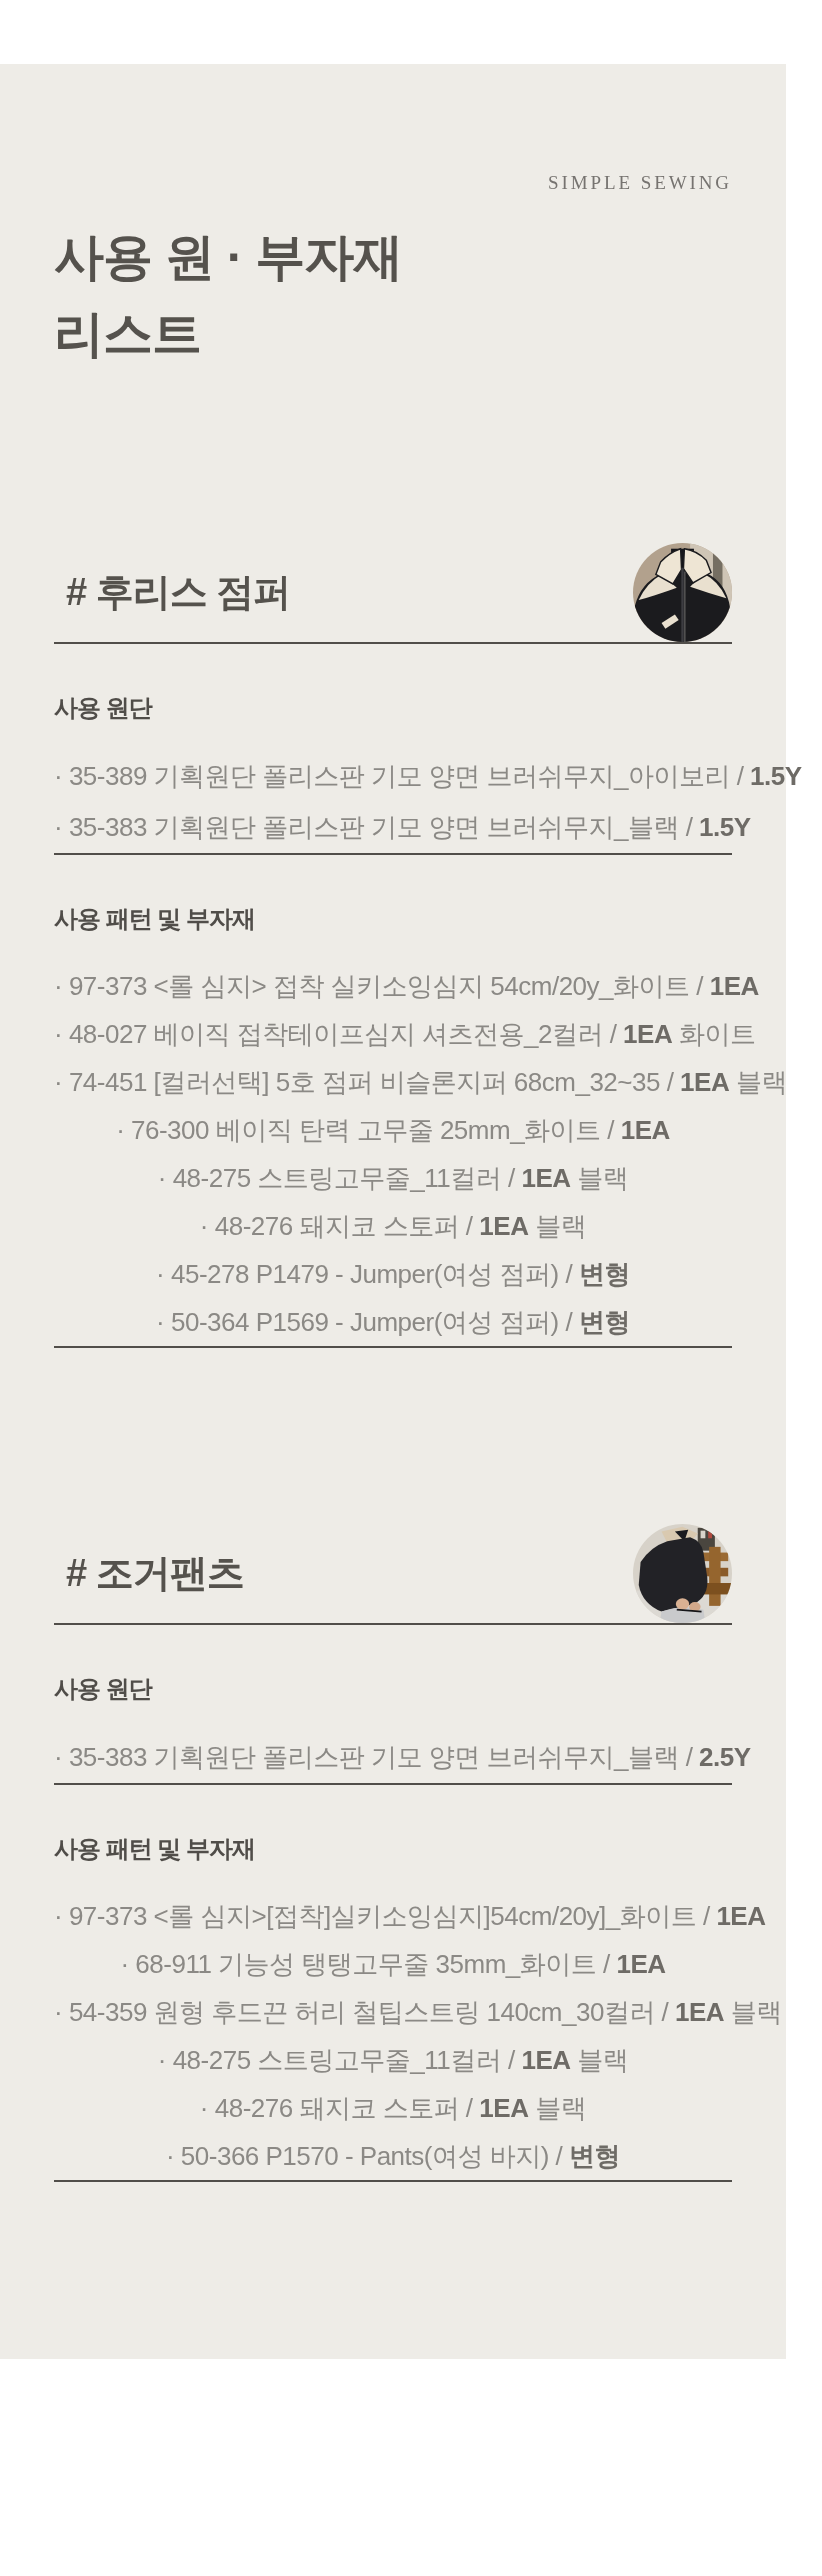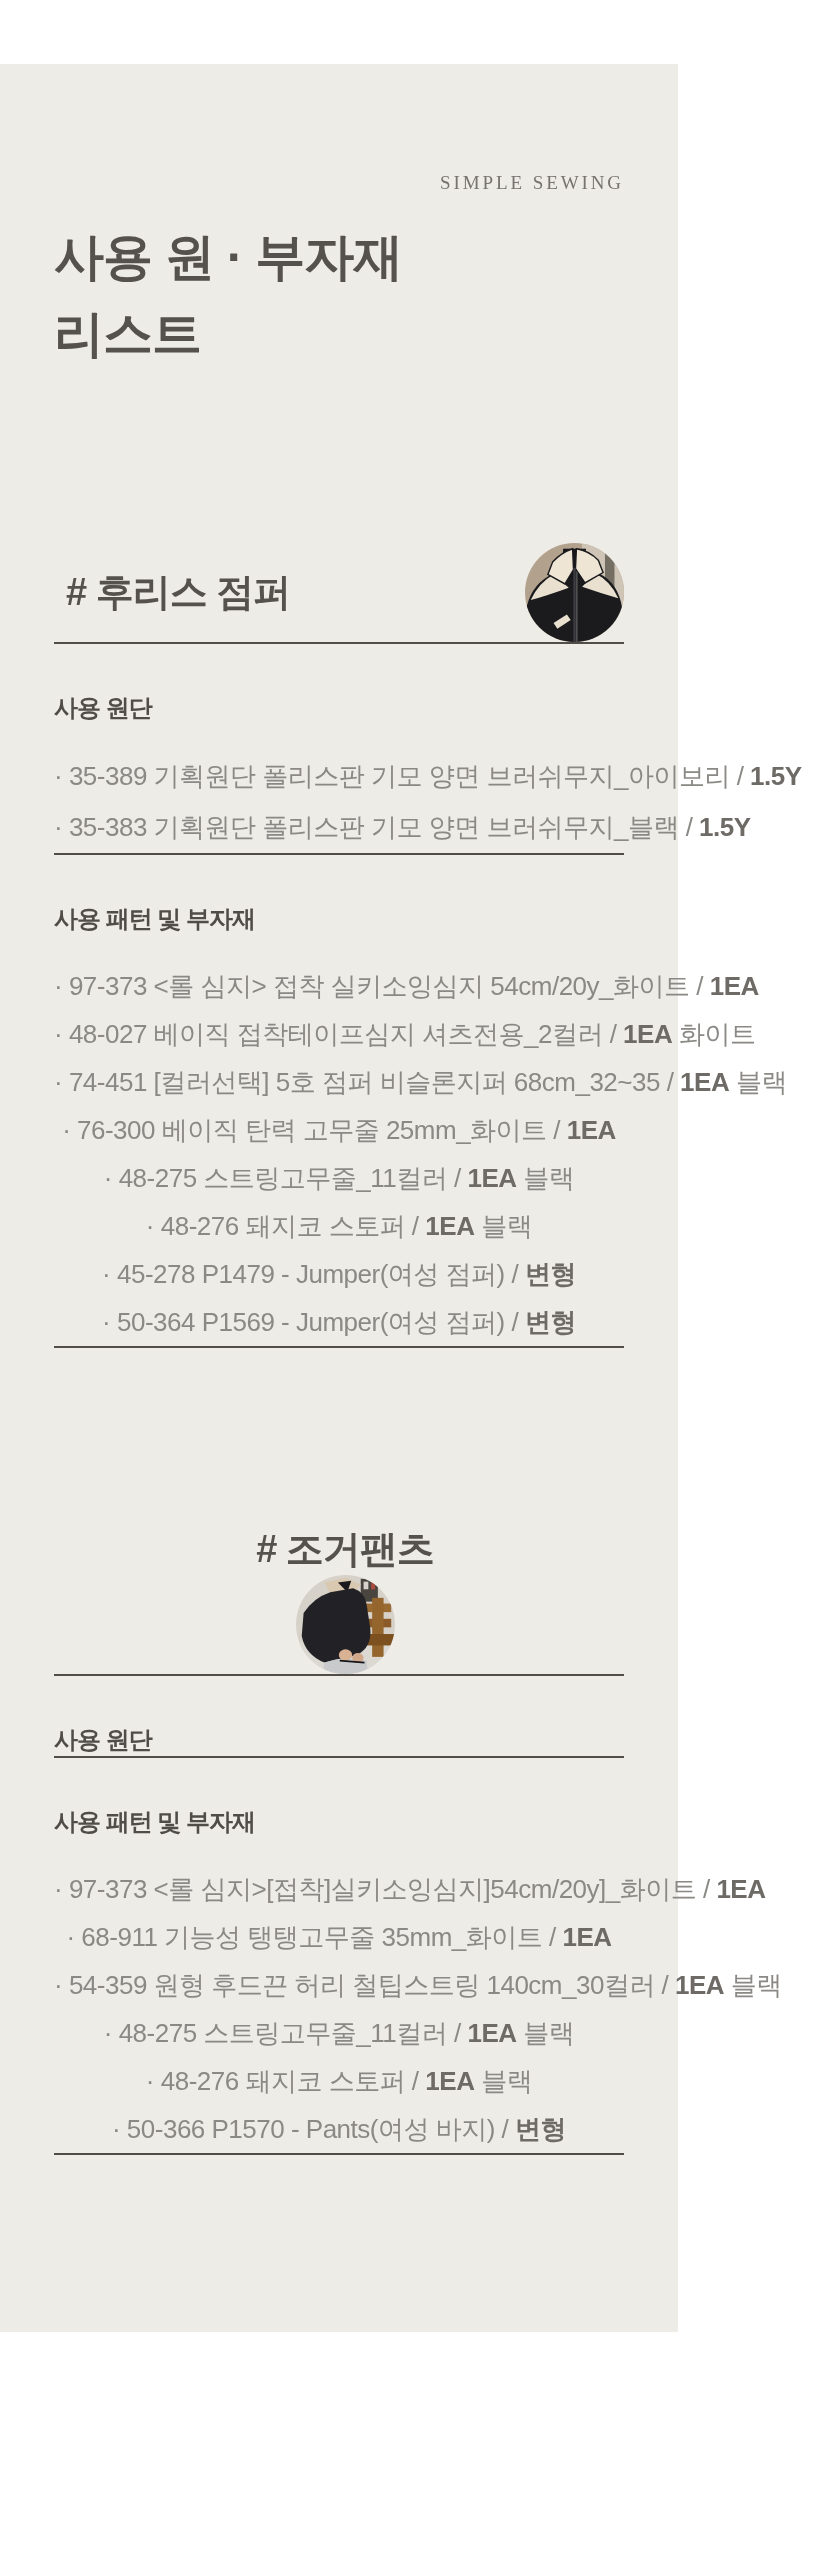--- a/index.html
+++ b/index.html
@@ -9,21 +9,21 @@
     background: #ffffff;
     font-family: "Liberation Sans", "DejaVu Sans", sans-serif;
     -webkit-font-smoothing: antialiased;
   }
   .sheet {
     display: flow-root;
     margin-top: 64px;
     background: #eeece7;
     padding: 0 54px 177px 54px;
     box-sizing: border-box;
-    width: 678px;
+    width: 786px;
   }
   .brand {
     padding-top: 108px;
     text-align: right;
     font-family: "Liberation Serif", "DejaVu Serif", serif;
     font-size: 19px;
     letter-spacing: 2.9px;
     color: #767370;
   }
   .page-title {
@@ -35,21 +35,21 @@
     line-height: 1.54;
     letter-spacing: -1px;
   }
   .section-head {
     display: flex;
     justify-content: space-between;
     align-items: center;
     margin-left: 12px;
   }
   .section-head.first { margin-top: 170px; }
-  .section-head.second { margin-top: 176px; flex-direction: column; }
+  .section-head.second { margin-top: 176px; }
   .section-heading {
     font-size: 38px;
     font-weight: 700;
     color: #55524d;
     letter-spacing: -1px;
   }
   .photo {
     width: 99px;
     height: 99px;
     border-radius: 50%;
@@ -167,20 +167,23 @@
         <ellipse cx="52" cy="84" rx="7" ry="6" fill="#d9b193"></ellipse>
         <ellipse cx="65" cy="87" rx="6" ry="5" fill="#d2a88a"></ellipse>
         <line x1="46" y1="90" x2="72" y2="92" stroke="#151518" stroke-width="2"></line>
       </svg>
     </div>
   </div>
 
   <hr class="rule rule-a2">
 
   <div class="subheading">사용 원단</div>
+  <div class="item-list fabric-list">
+    <div class="item"><span>· 35-383 기획원단 폴리스판 기모 양면 브러쉬무지_블랙 / </span><span class="qty">2.5Y</span><span></span></div>
+  </div>
 
   <hr class="rule rule-b2">
 
   <div class="subheading">사용 패턴 및 부자재</div>
   <div class="item-list pattern-list">
     <div class="item"><span>· 97-373 &lt;롤 심지&gt;[접착]실키소잉심지]54cm/20y]_화이트 / </span><span class="qty">1EA</span><span></span></div>
     <div class="item"><span>· 68-911 기능성 탱탱고무줄 35mm_화이트 / </span><span class="qty">1EA</span><span></span></div>
     <div class="item"><span>· 54-359 원형 후드끈 허리 철팁스트링 140cm_30컬러 / </span><span class="qty">1EA</span><span> 블랙</span></div>
     <div class="item"><span>· 48-275 스트링고무줄_11컬러 / </span><span class="qty">1EA</span><span> 블랙</span></div>
     <div class="item"><span>· 48-276 돼지코 스토퍼 / </span><span class="qty">1EA</span><span> 블랙</span></div>

